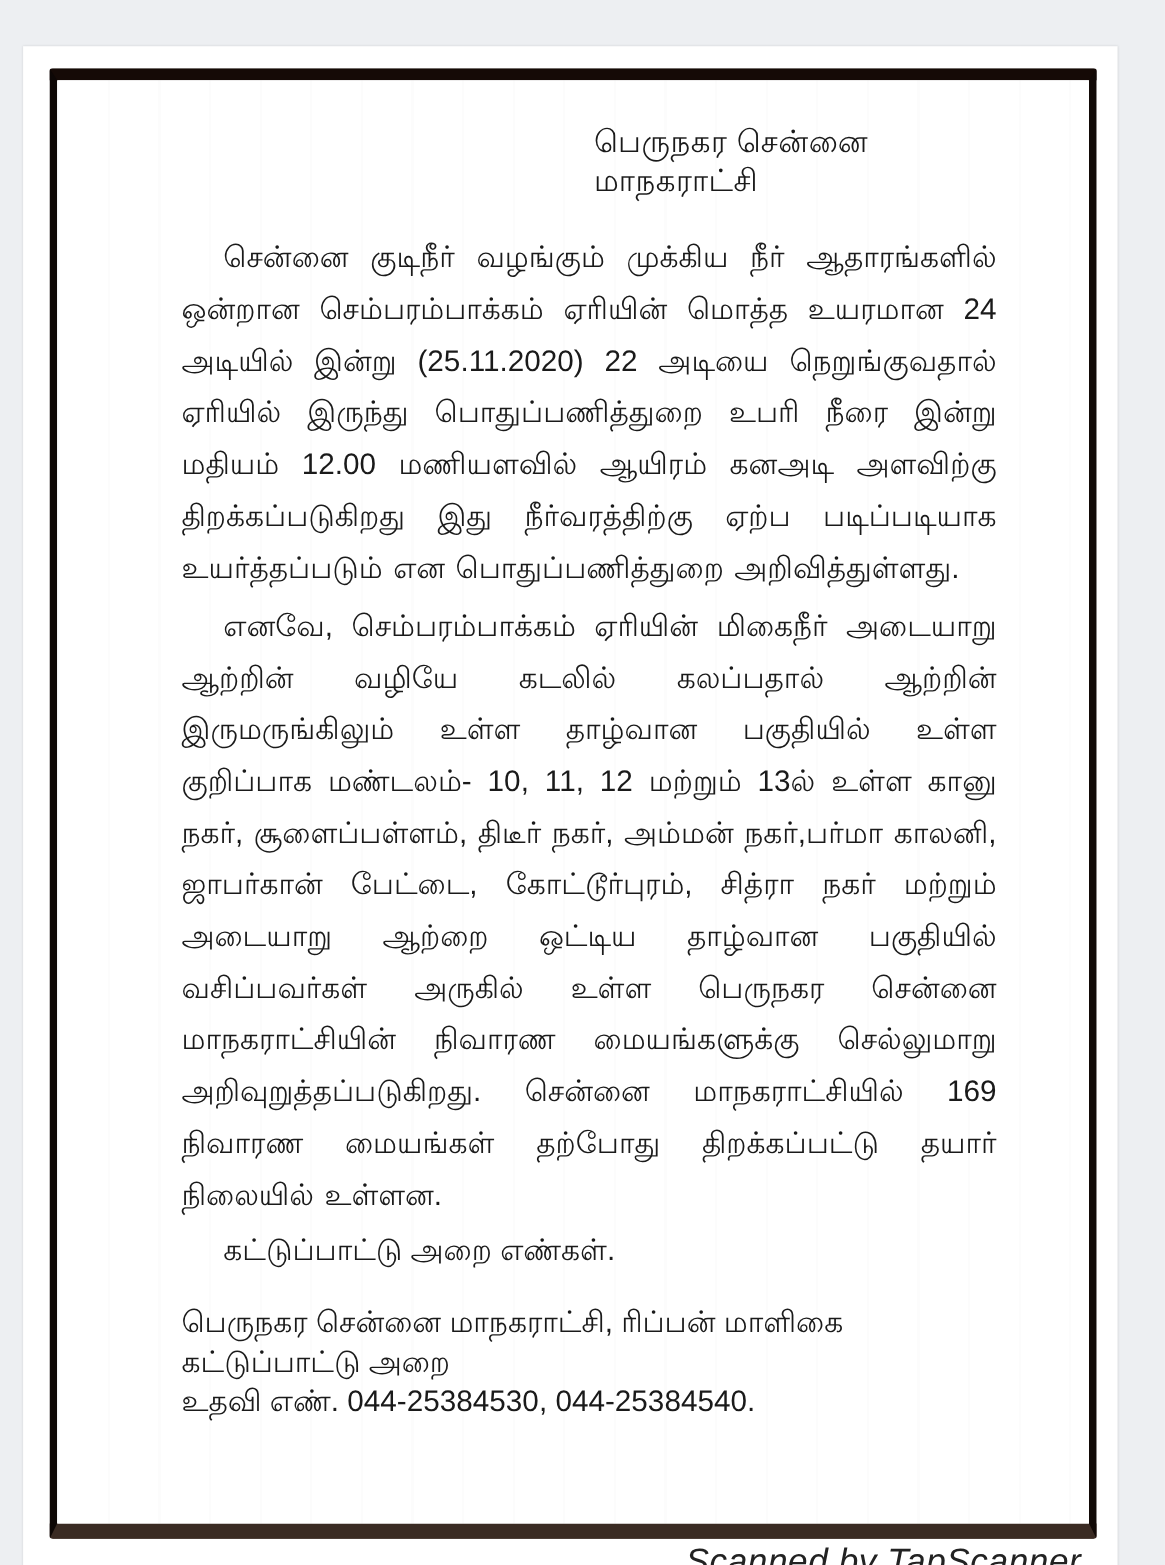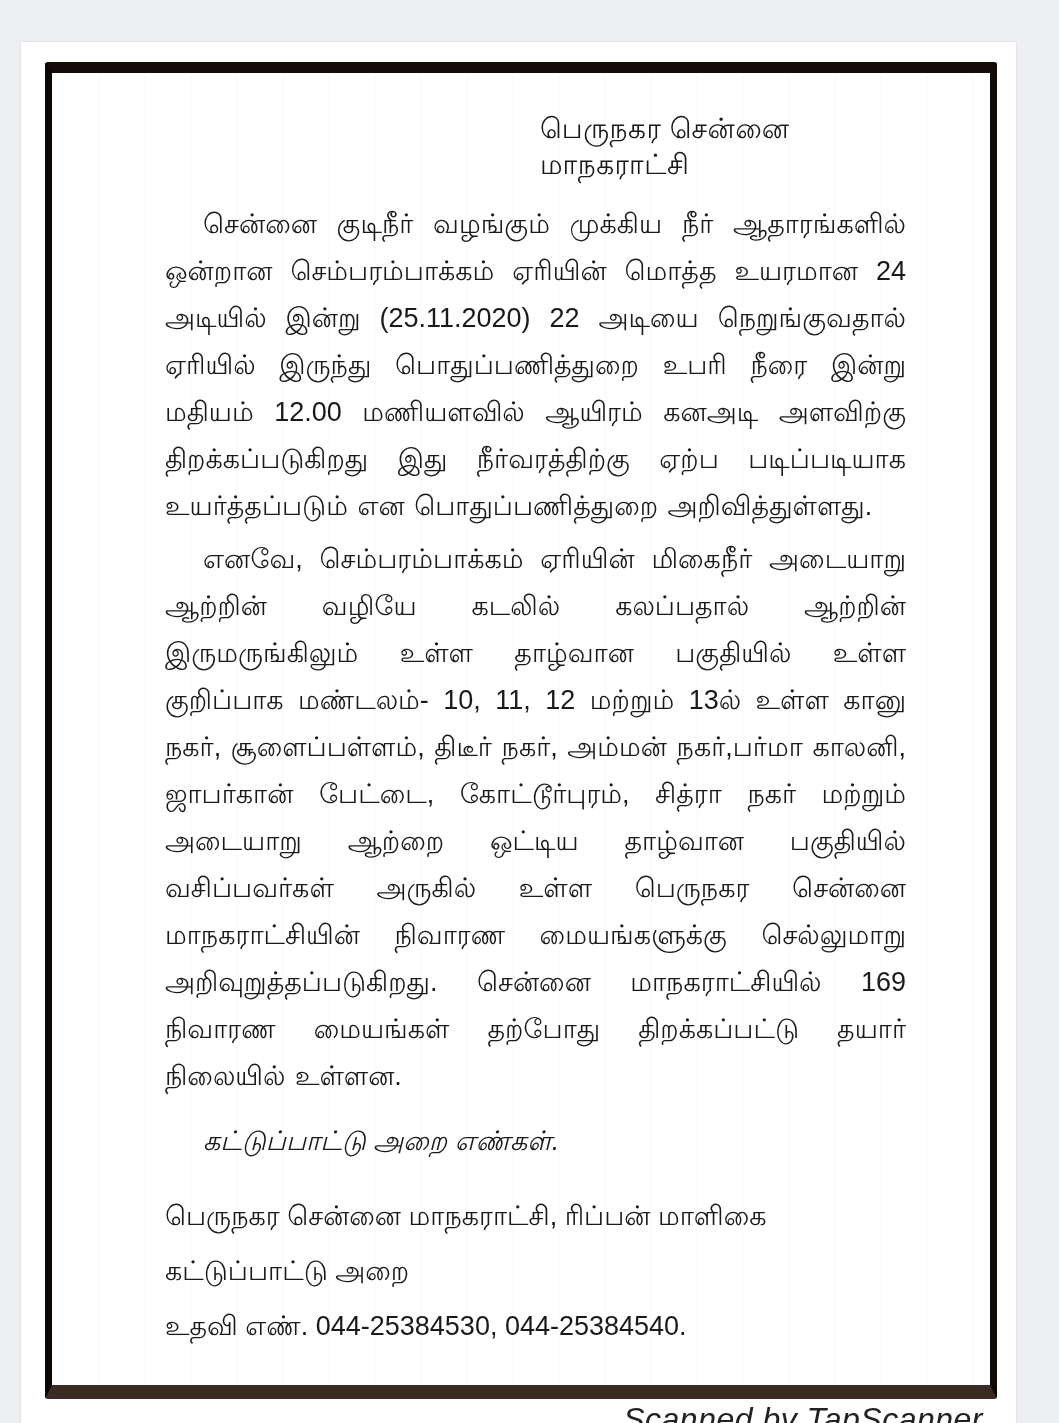--- a/index.html
+++ b/index.html
@@ -72,37 +72,36 @@
     margin-top:13px;
     text-align:center;
     font-size:28px;
     line-height:38px;
     text-decoration:underline;
     text-underline-offset:7px;
     text-decoration-thickness:2px;
     letter-spacing:0.3px;
   }
   .para{
-    margin-top:18px;
+    margin-top:28px;
     text-align:justify;
     text-align-last:left;
     text-indent:38px;
     word-spacing:2px;
   }
   .para.second{margin-top:6px;}
   .control-heading{
-    margin-top:18px;
+    margin-top:3px;
     text-indent:38px;
     font-size:27px;
-    font-style:italic;
   }
   .contact-block{margin-top:24px;}
   .contact-line{
     font-size:27px;
-    line-height:55px;
+    line-height:36px;
   }
   .watermark{
     position:absolute;
     right:33px;
     bottom:-2px;
     font-size:32px;
     font-style:italic;
     color:#222222;
     letter-spacing:0.5px;
     line-height:36px;

